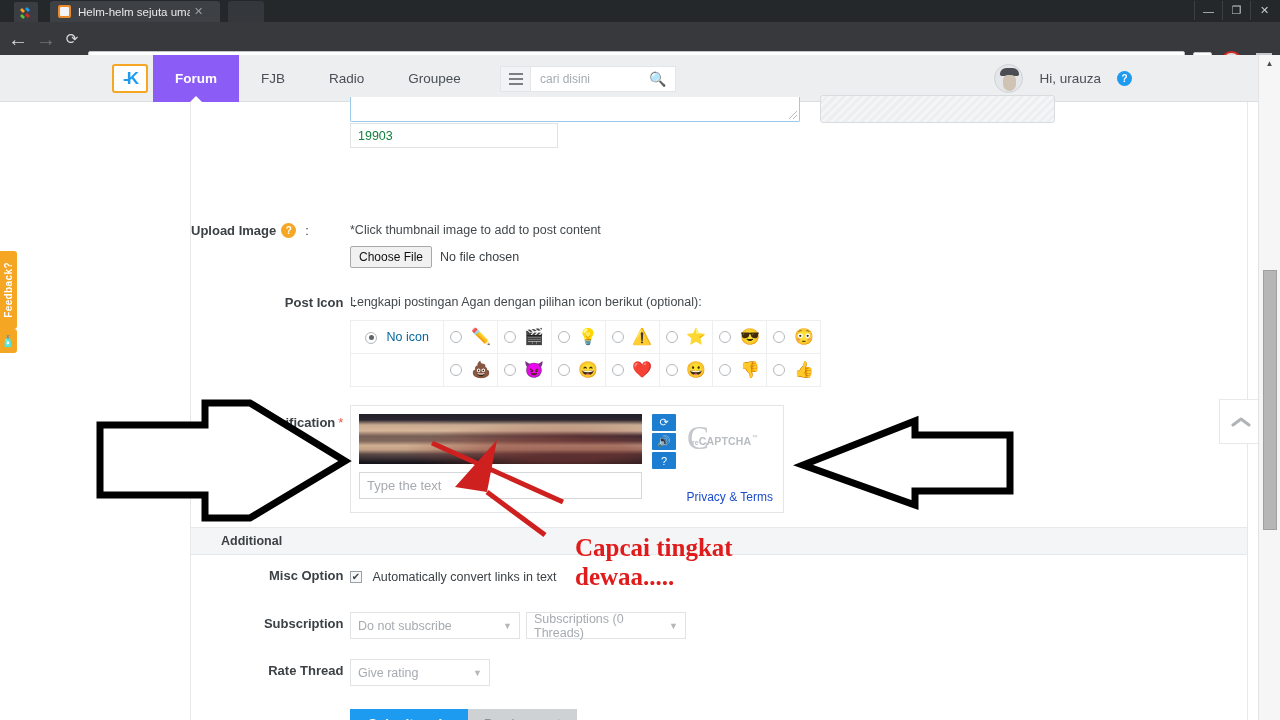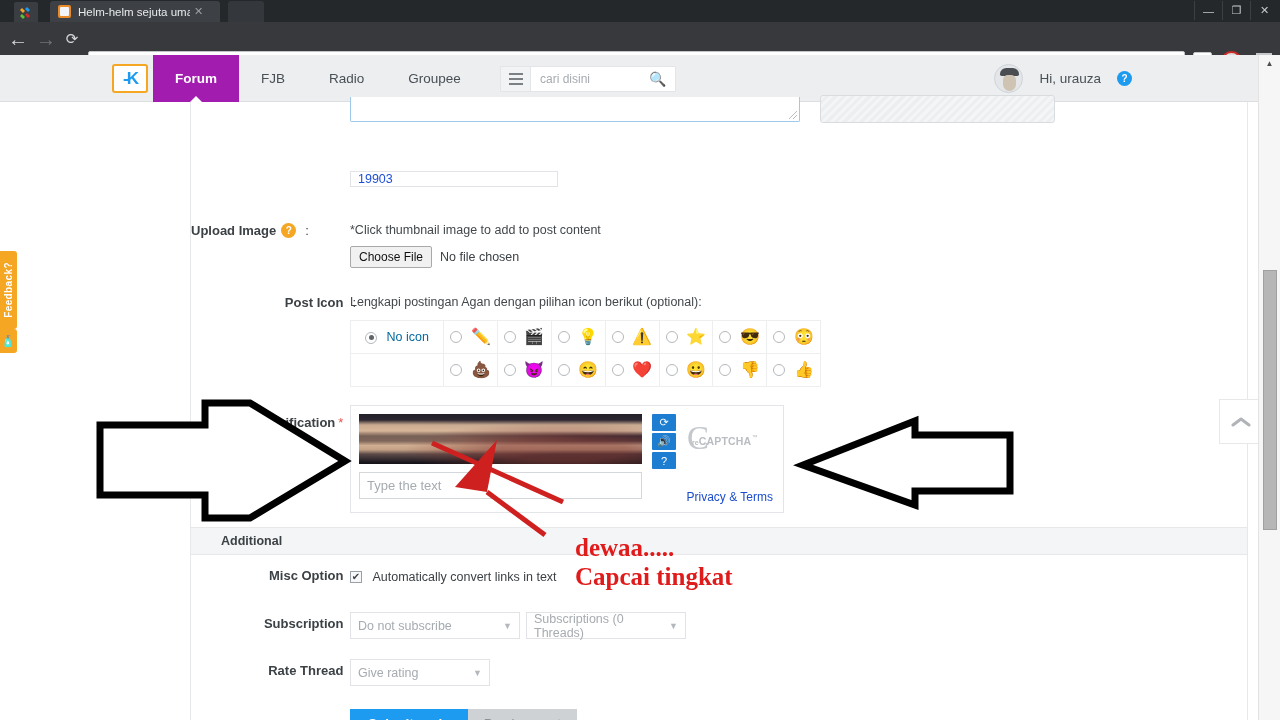--- a/index.html
+++ b/index.html
@@ -106,21 +106,21 @@
     position:absolute; left:112px; top:9px; width:36px; height:29px;
     border:2px solid #f5a623; border-radius:3px; background:#fff;
     display:flex; align-items:center; justify-content:center;
     font-weight:bold; font-size:17px; color:#1d9bf0; letter-spacing:-2px;
   }
   .k-nav { position:absolute; left:153px; top:0; height:47px; display:flex; }
   .k-nav-item {
     padding:0 22px; height:47px; display:flex; align-items:center;
     font-size:13.5px; color:#4a4f55; white-space:nowrap;
   }
-  .k-nav-item.active { background:#a21caf; color:#fff; font-weight:bold; position:relative; }
+  .k-nav-item.active { background:#8b5cf6; color:#fff; font-weight:bold; position:relative; }
   .k-nav-item.active:after{
     content:""; position:absolute; left:50%; bottom:-1px; transform:translateX(-50%);
     border-width:0 7px 7px 7px; border-style:solid;
     border-color:transparent transparent #fff transparent;
   }
   .k-search-wrap {
     position:absolute; left:500px; top:11px; height:26px; display:flex; align-items:stretch;
     border:1px solid #e3e5e8; background:#fff;
   }
   .k-burger {
@@ -176,24 +176,24 @@
     position:absolute; left:159px; top:-5px; width:450px; height:25px;
     background:#fff; border:1px solid #9ec9e8; border-top:none; border-radius:0 0 2px 2px;
   }
   .resize-grip {
     position:absolute; right:2px; bottom:2px; width:8px; height:8px;
     background:
       linear-gradient(135deg, transparent 46%, #b9bdc1 46%, #b9bdc1 54%, transparent 54%),
       linear-gradient(135deg, transparent 70%, #b9bdc1 70%, #b9bdc1 78%, transparent 78%);
   }
   .char-count {
-    position:absolute; left:159px; top:21px; width:208px; height:16px;
+    position:absolute; left:159px; top:21px; width:208px; height:25px;
     border:1px solid #e1e3e6; background:#fff;
     display:flex; align-items:center; padding-left:7px;
-    font-size:12.5px; color:#1d4ed8;margin-top:48px;
+    font-size:12.5px; color:#15803d;
   }
   .side-panel {
     position:absolute; left:629px; top:-7px; width:235px; height:28px;
     border:1px solid #d9dcdf; border-radius:3px;
     background:repeating-linear-gradient(-45deg,#f4f5f6 0 3px,#eceef0 3px 6px);
   }
 
   .help-note { font-size:12.5px; color:#43484c; }
   .file-row { display:flex; align-items:center; gap:8px; margin-top:9px; }
   .btn-choose {
@@ -631,16 +631,16 @@
     <path d="M1010 380 L915 380 L915 366 L803 410 L915 450 L915 436 L1010 436 Z" fill="#ffffff" stroke="#000000" stroke-width="7" stroke-linejoin="miter"></path>
 
     <g>
       <path d="M563 447 L432 388" stroke="#cf2020" stroke-width="5" fill="none" transform="translate(0,0)"></path>
       <path d="M487 437 L545 480" stroke="#cf2020" stroke-width="5" fill="none"></path>
       <path d="M487 437 L497 385 L455 432 Z" fill="#cf2020"></path>
     </g>
   </svg>
 
   <div class="anno-text">
+    <div>Capcai tingkat</div>
     <div>dewaa.....</div>
-    <div>Capcai tingkat</div>
   </div>
 </div>
 
 </body></html>

